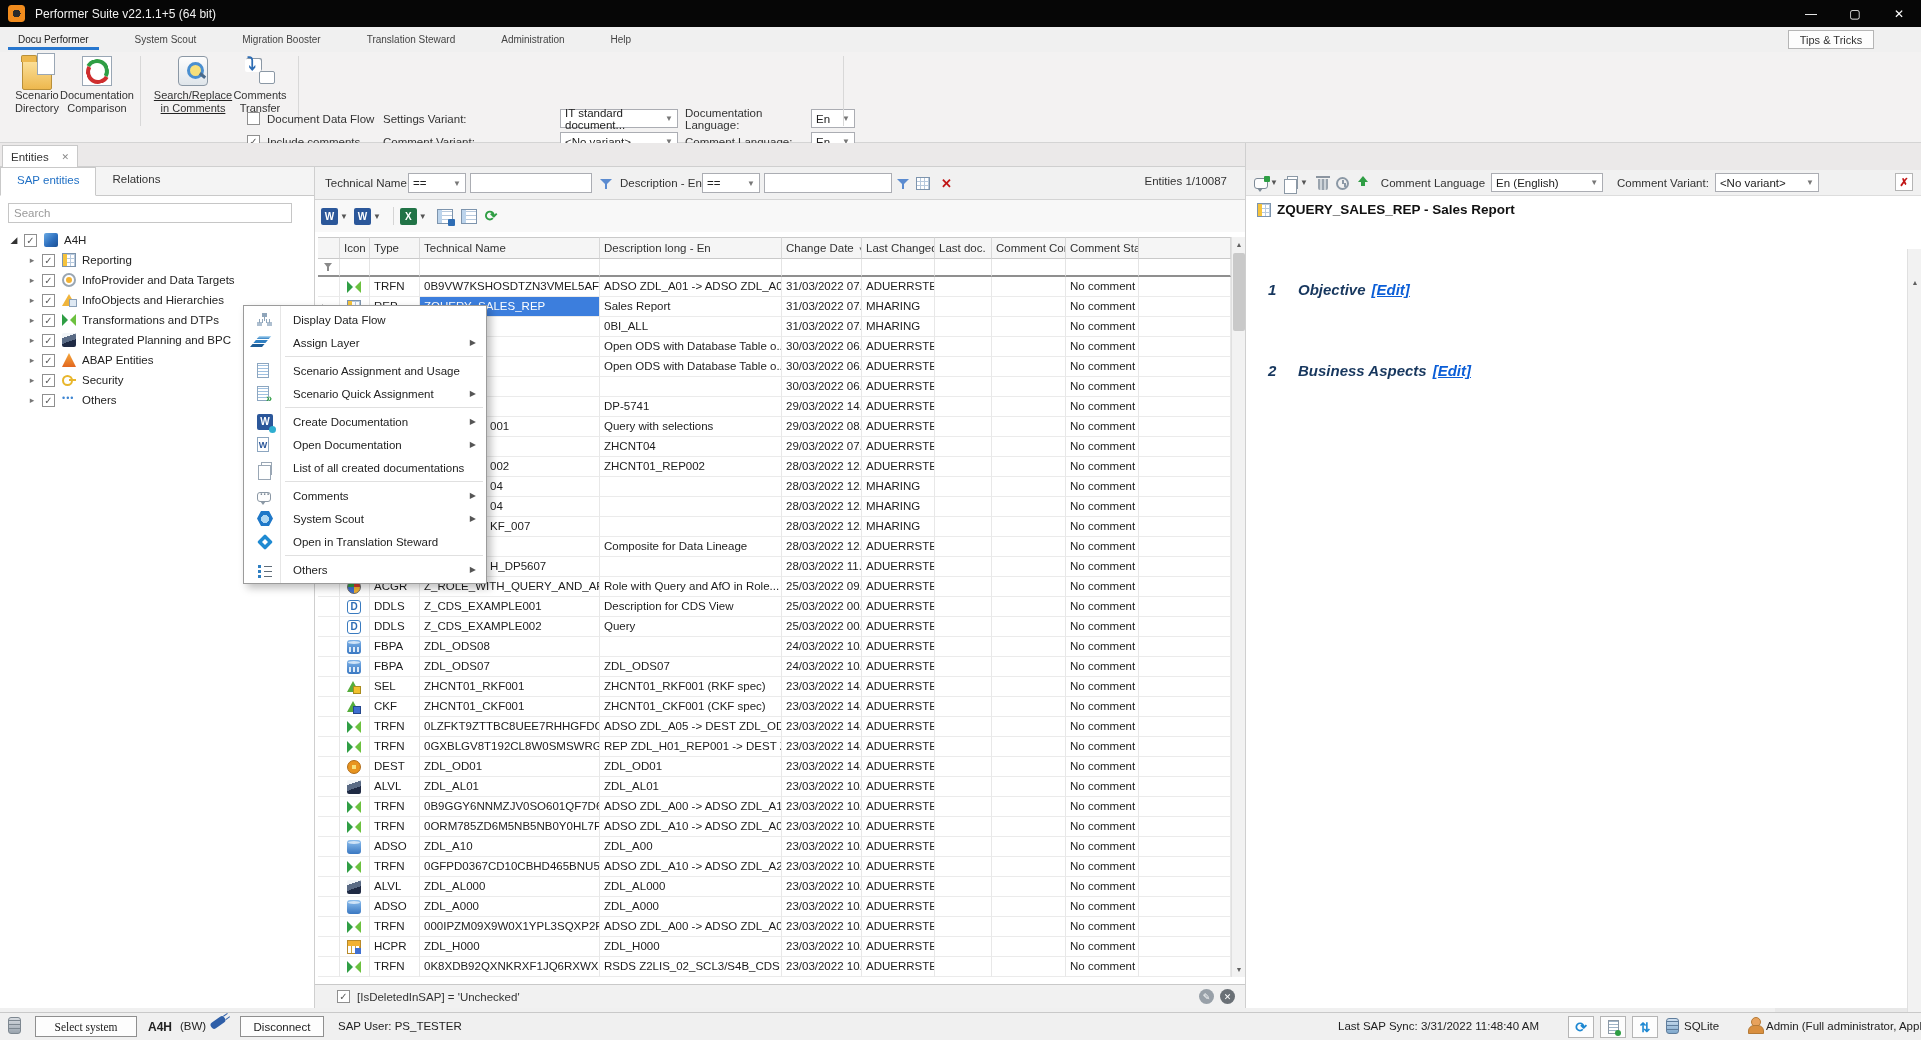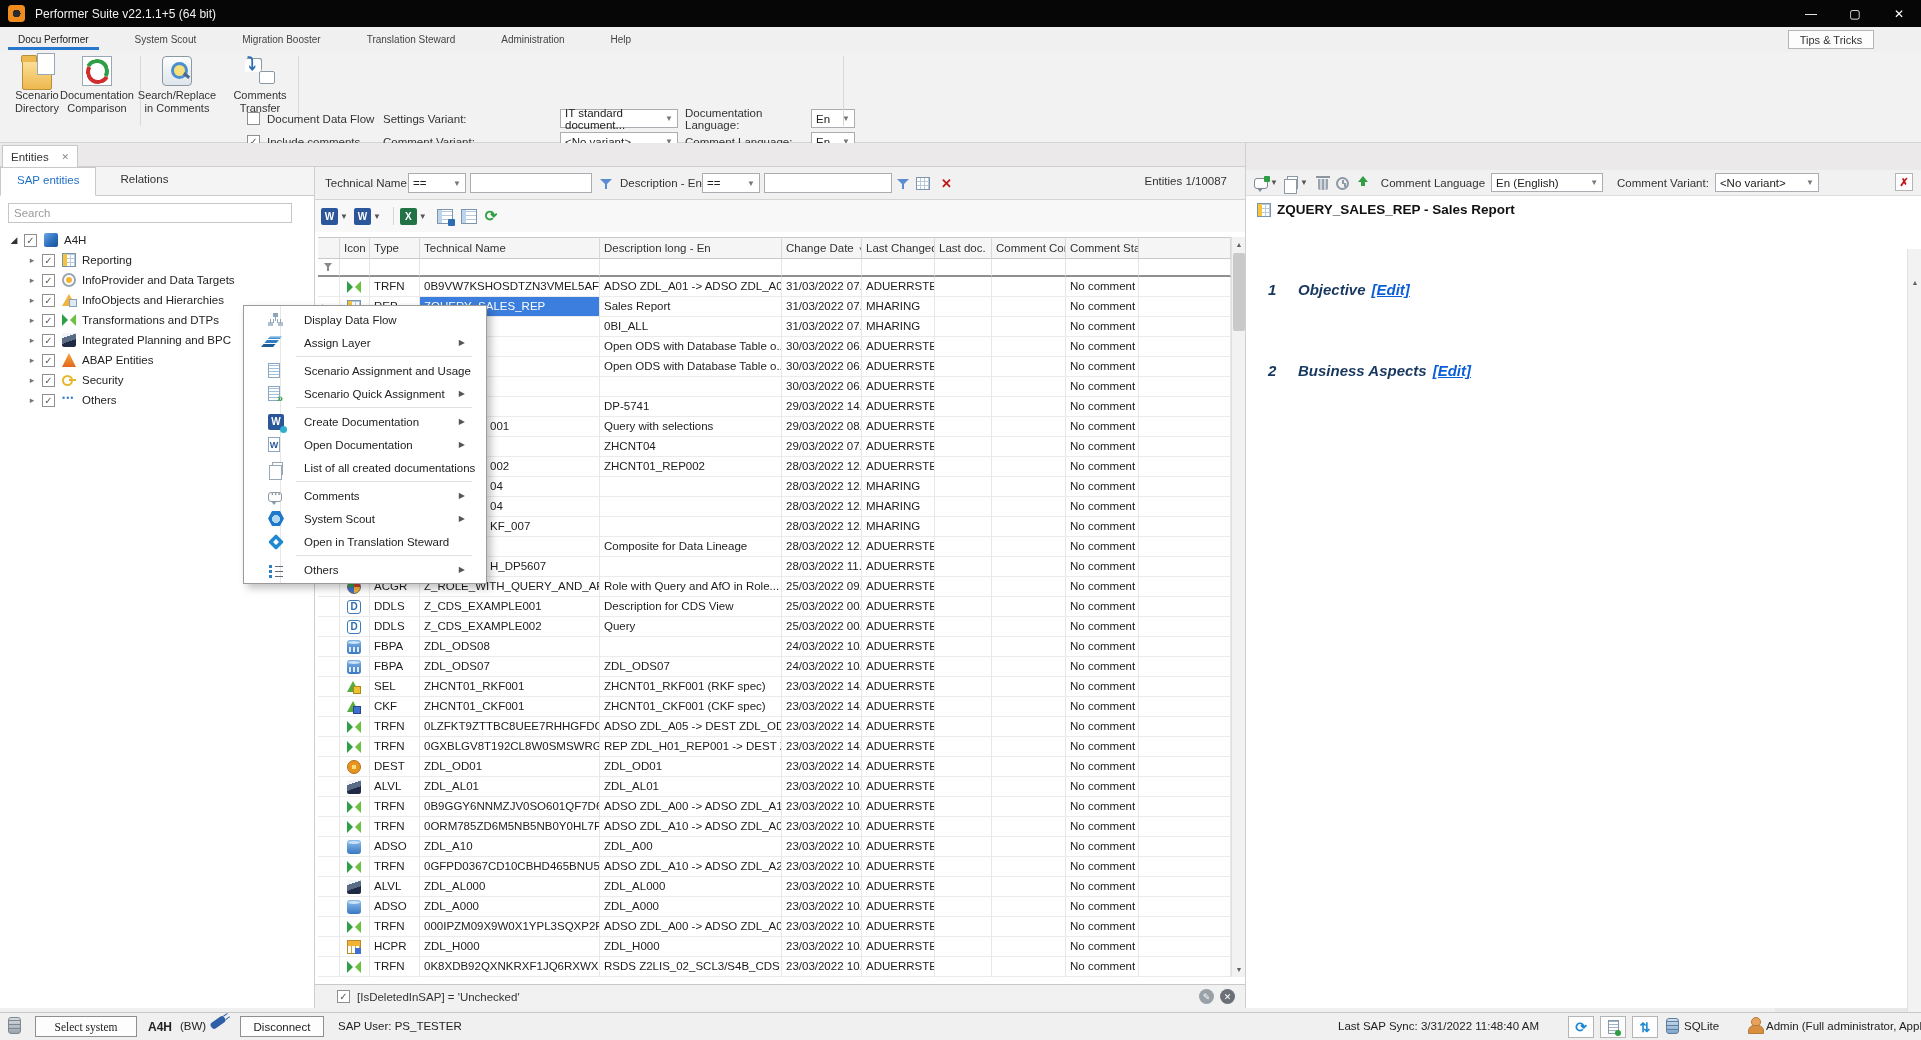--- a/index.html
+++ b/index.html
@@ -54,21 +54,21 @@
 
   
   .tabstrip{position:absolute;left:0;top:143px;width:1921px;height:24px;background:#ebe9e9;border-bottom:1px solid #cfcfcf;}
   .etab{position:absolute;left:2px;top:2px;width:76px;height:22px;background:#fff;border:1px solid #c9c9c9;border-bottom:none;display:flex;align-items:center;padding:0 8px;font-size:11.5px;color:#333;}
   .etab .gl-x{margin-left:auto;color:#888;font-size:9px;}
   .strip-x{position:absolute;left:1898px;top:4px;color:#555;font-size:11px;}
   .gl-x::after{content:"✕";}
 
   
   .leftpanel{position:absolute;left:0;top:167px;width:315px;height:841px;background:#fff;border-right:1px solid #cfcfcf;}
-  .lptabs{position:absolute;left:0;top:0;width:100%;height:29px;background:#f4f4f4;border-bottom:1px solid #c9c9c9;display:flex;gap:8px;}
+  .lptabs{position:absolute;left:0;top:0;width:100%;height:29px;background:#f4f4f4;border-bottom:1px solid #c9c9c9;display:flex;}
   .lptab{padding:6px 16px;font-size:11.5px;color:#333;}
   .lptab.active{background:#fff;border:1px solid #c9c9c9;border-bottom:1px solid #fff;color:#1f6fc4;margin-bottom:-1px;}
   .lsearch{position:absolute;left:8px;top:36px;width:284px;height:20px;border:1px solid #c6c6c6;font-size:11.5px;padding:0 5px;color:#333;}
   .lsearch::placeholder{color:#9a9a9a;}
   .tree{position:absolute;left:0;top:63px;width:100%;}
   .titem{height:20px;display:flex;align-items:center;}
   .texp{width:12px;text-align:center;color:#777;font-size:9px;flex:none;}
   .texp.open{color:#333;}
   .titem .cb{margin:0 4px;}
   .titem .tlabel{margin-left:6px;font-size:11.5px;color:#222;white-space:nowrap;}
@@ -177,21 +177,21 @@
   .redx{position:absolute;right:8px;top:3px;width:18px;height:18px;border:1px solid #b5b5b5;background:#fff;color:#c11616;font-weight:bold;font-size:11px;display:flex;align-items:center;justify-content:center;}
   .rpcontent{position:absolute;left:0;top:53px;width:676px;height:812px;background:#fff;}
   .rptitle{position:absolute;left:8px;top:6px;display:flex;align-items:center;}
   .rptitle .ttext{margin-left:6px;font-size:13.5px;font-weight:bold;color:#111;}
   .docsec{position:absolute;left:22px;font-family:"Liberation Serif",serif;font-style:italic;font-weight:bold;font-size:15px;color:#17375e;}
   .docsec .num{display:inline-block;width:30px;}
   .editlink{color:#0b5ed7;text-decoration:underline;margin-left:6px;}
   .rpscroll{position:absolute;right:0;top:53px;width:15px;height:812px;background:#f2f2f2;border-left:1px solid #e0e0e0;}
 
   
-  .ctxmenu{position:absolute;left:243px;top:305px;width:244px;background:#fff;border:1px solid #9b9b9b;box-shadow:4px 4px 8px rgba(0,0,0,.25);padding:2px 14px;z-index:50;}
+  .ctxmenu{position:absolute;left:243px;top:305px;width:244px;background:#fff;border:1px solid #9b9b9b;box-shadow:4px 4px 8px rgba(0,0,0,.25);padding:2px 3px;z-index:50;}
   .ctxmenu::before{content:"";position:absolute;left:36px;top:0;bottom:0;width:1px;background:#e6e6e6;}
   .mitem{height:23px;display:flex;align-items:center;position:relative;}
   .mitem .mlabel{margin-left:46px;font-size:11.5px;color:#222;white-space:nowrap;}
   .mitem .marrow{position:absolute;right:7px;color:#555;font-size:8px;}
   .msep{height:1px;background:#e0e0e0;margin:2px 0 2px 38px;}
   .mi{position:absolute;left:10px;width:16px;height:16px;}
   .mi-dataflow::before{content:"";position:absolute;left:5px;top:1px;width:5px;height:4px;background:#8fa5ba;box-shadow:-5px 9px 0 #aebfd0,5px 9px 0 #aebfd0;}
   .mi-dataflow::after{content:"";position:absolute;left:7px;top:5px;width:1px;height:4px;background:#8fa5ba;box-shadow:-5px 2px 0 #8fa5ba,5px 2px 0 #8fa5ba,-2px 2px 0 #8fa5ba,2px 2px 0 #8fa5ba;}
   .mi-layers::before{content:"";position:absolute;left:1px;top:1px;width:12px;height:3px;background:linear-gradient(#b8ddf5,#2f7fc2);transform:skewX(-40deg);box-shadow:0 4px 0 #2f7fc2,0 8px 0 #1d5c96;}
   .mi-doc,.mi-docarrow{width:12px;height:15px;background:#fff;border:1px solid #8ca6c0;background-image:repeating-linear-gradient(0deg,transparent 0 2px,#9fc0e0 2px 3px);}
@@ -263,21 +263,21 @@
       <span class="bicon bi-folder"></span>
       <span class="blabel">Scenario
 Directory</span>
     </div>
     <div class="bigbtn" style="left:60px;">
       <span class="bicon bi-compare"></span>
       <span class="blabel">Documentation
 Comparison</span>
     </div>
     <div class="rgsep" style="left:140px;"></div>
-    <div class="bigbtn" style="left:132px;width:90px;">
+    <div class="bigbtn" style="left:148px;width:90px;text-decoration:underline;">
       <span class="bicon bi-bubble"></span>
       <span class="blabel">Search/Replace
 in Comments</span>
     </div>
     <div class="bigbtn" style="left:228px;width:64px;">
       <span class="bicon bi-transfer"></span>
       <span class="blabel">Comments
 Transfer</span>
     </div>
     <div class="rgsep" style="left:298px;"></div>

